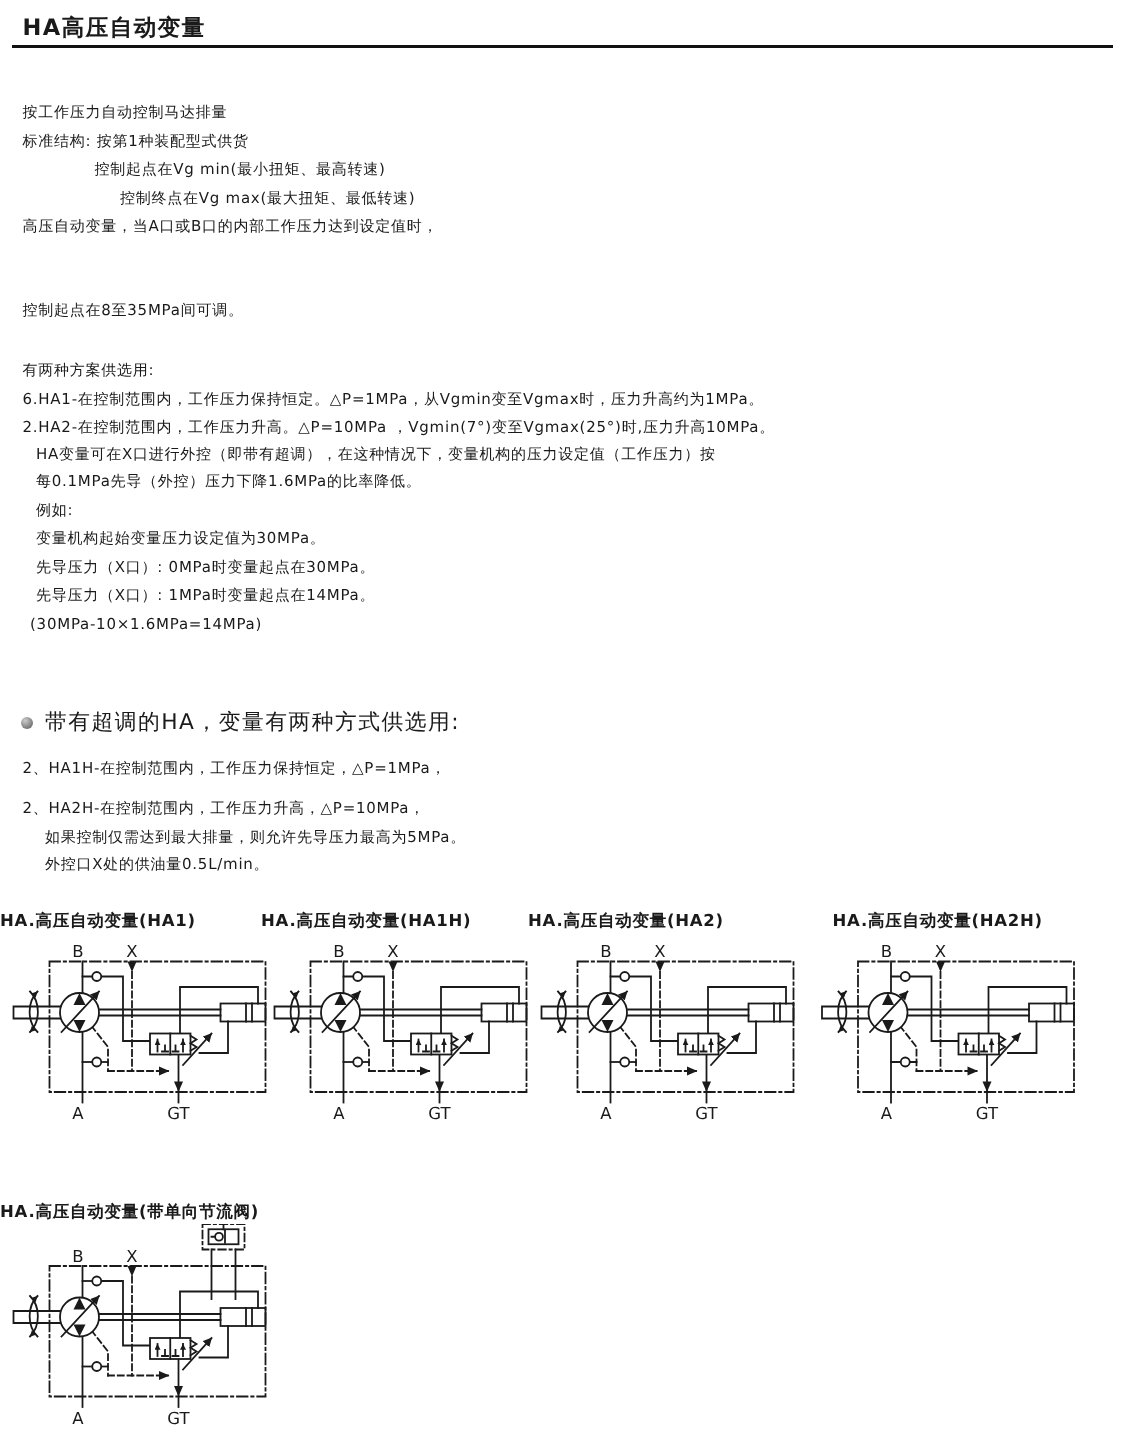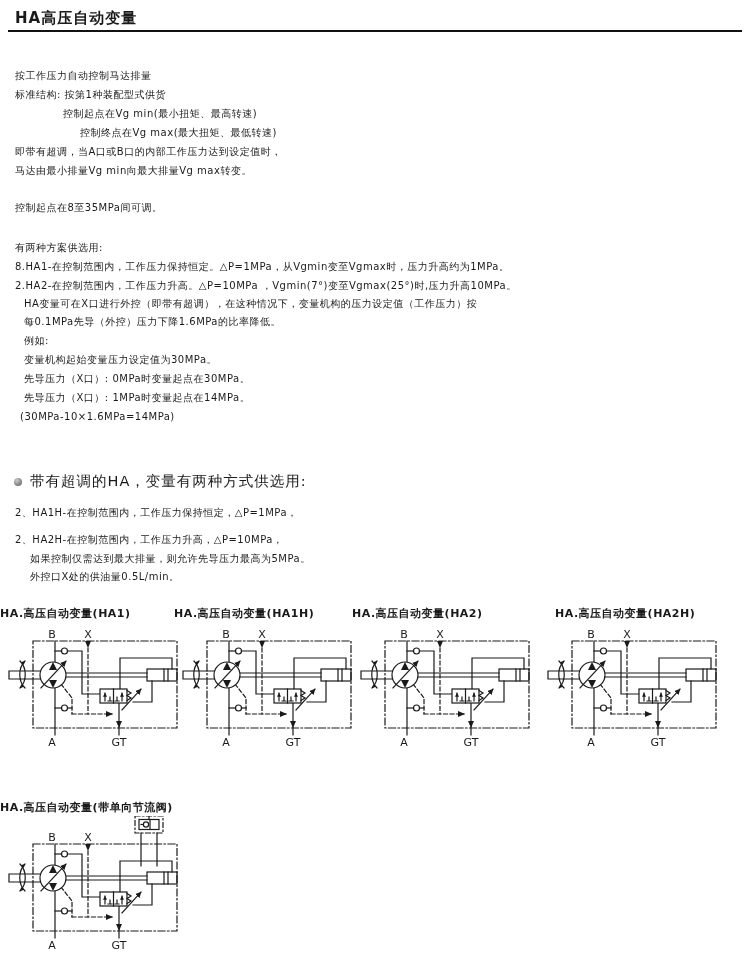--- a/index.html
+++ b/index.html
@@ -124,26 +124,25 @@
     </defs>
   </svg>
 
   <div class="doc-title">HA高压自动变量</div>
   <div class="title-rule"></div>
 
   <div class="tline" style="left:15px;top:68px">按工作压力自动控制马达排量</div>
   <div class="tline" style="left:15px;top:87px">标准结构: 按第1种装配型式供货</div>
   <div class="tline" style="left:63px;top:106px">控制起点在Vg min(最小扭矩、最高转速)</div>
   <div class="tline" style="left:80px;top:125px">控制终点在Vg max(最大扭矩、最低转速)</div>
-  <div class="tline" style="left:15px;top:144px">即带有超调，当A口或B口的内部工作压力达到设定值时，</div>
-  <div class="tline" style="left:15px;top:163px">马达由最小排量Vg min向最大排量Vg max转变。</div>
+  <div class="tline" style="left:15px;top:144px">高压自动变量，当A口或B口的内部工作压力达到设定值时，</div>
   <div class="tline" style="left:15px;top:200px">控制起点在8至35MPa间可调。</div>
 
   <div class="tline" style="left:15px;top:240px">有两种方案供选用:</div>
-  <div class="tline" style="left:15px;top:259px">8.HA1-在控制范围内，工作压力保持恒定。△P=1MPa，从Vgmin变至Vgmax时，压力升高约为1MPa。</div>
+  <div class="tline" style="left:15px;top:259px">6.HA1-在控制范围内，工作压力保持恒定。△P=1MPa，从Vgmin变至Vgmax时，压力升高约为1MPa。</div>
   <div class="tline" style="left:15px;top:278px">2.HA2-在控制范围内，工作压力升高。△P=10MPa ，Vgmin(7°)变至Vgmax(25°)时,压力升高10MPa。</div>
   <div class="tline" style="left:24px;top:296px">HA变量可在X口进行外控（即带有超调），在这种情况下，变量机构的压力设定值（工作压力）按</div>
   <div class="tline" style="left:24px;top:314px">每0.1MPa先导（外控）压力下降1.6MPa的比率降低。</div>
   <div class="tline" style="left:24px;top:333px">例如:</div>
   <div class="tline" style="left:24px;top:352px">变量机构起始变量压力设定值为30MPa。</div>
   <div class="tline" style="left:24px;top:371px">先导压力（X口）: 0MPa时变量起点在30MPa。</div>
   <div class="tline" style="left:24px;top:390px">先导压力（X口）: 1MPa时变量起点在14MPa。</div>
   <div class="tline" style="left:20px;top:409px">(30MPa-10×1.6MPa=14MPa)</div>
 
   <div class="bullet"></div>

